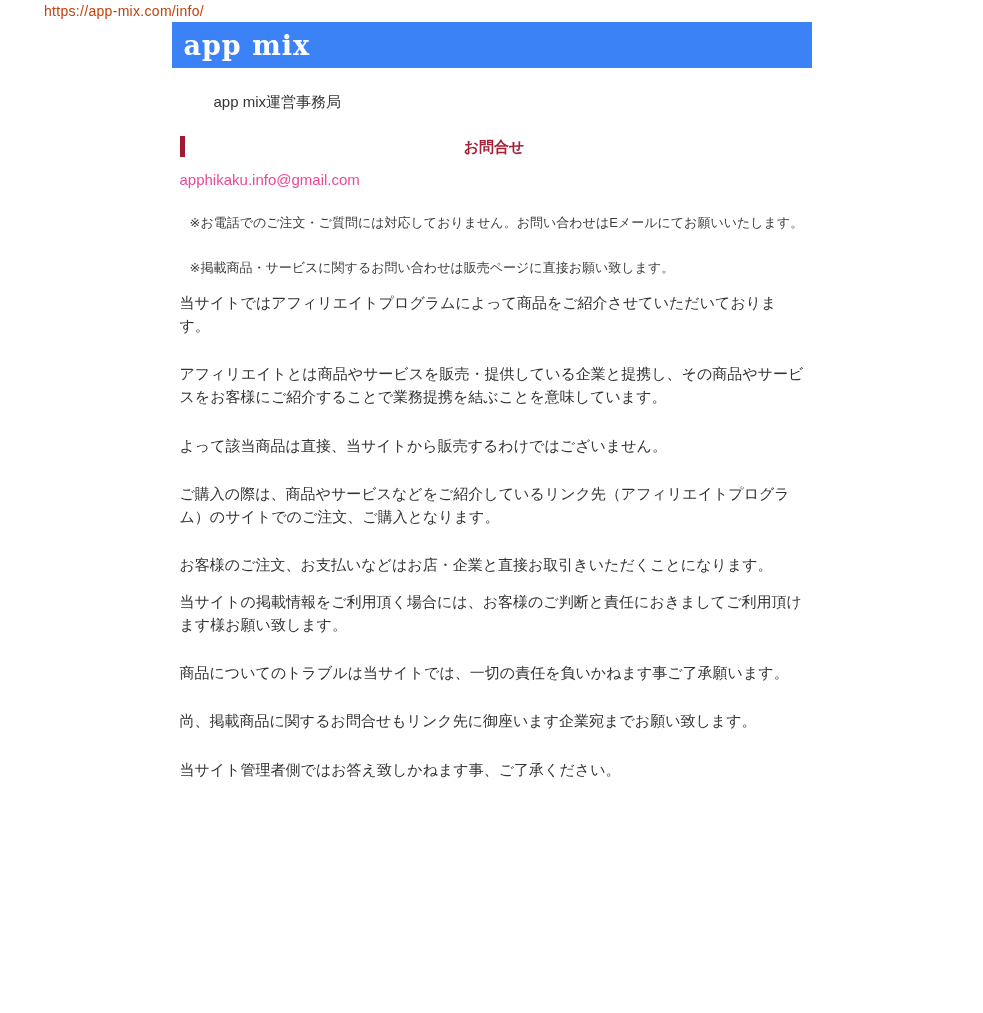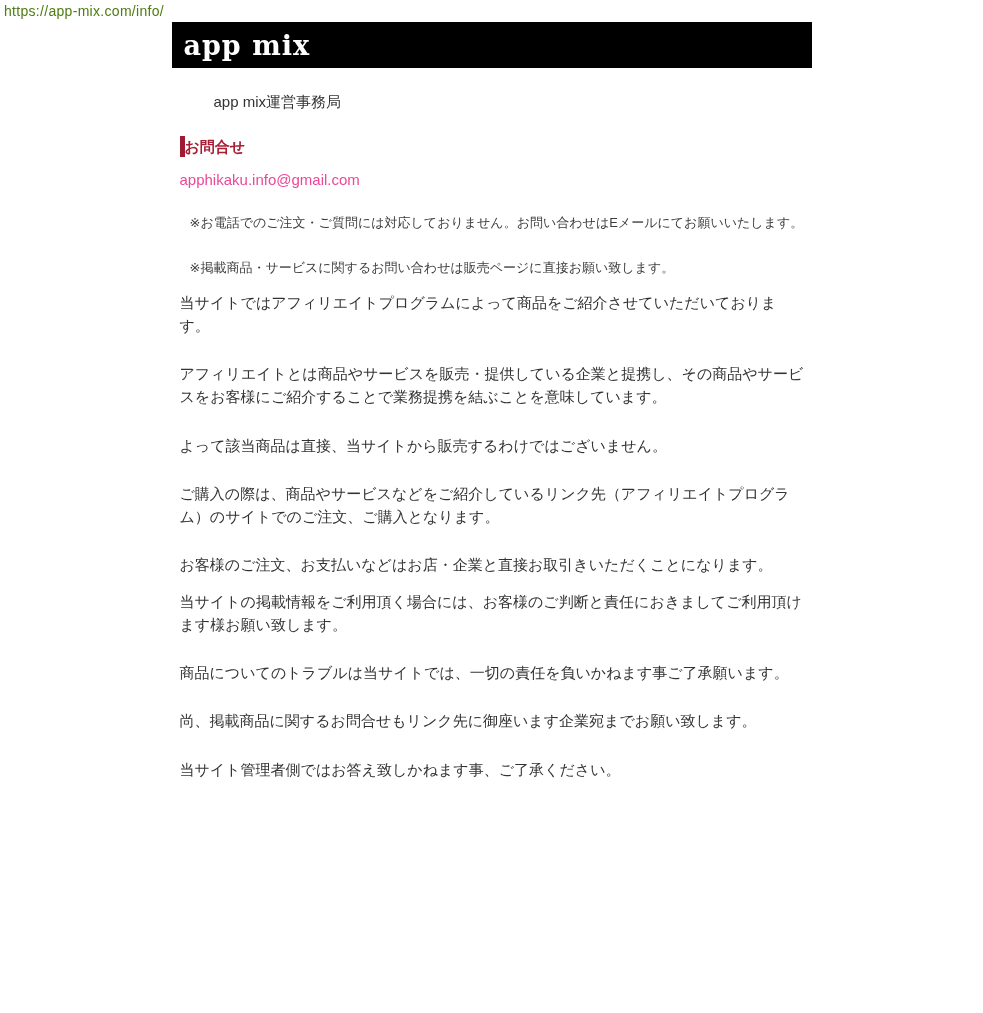--- a/index.html
+++ b/index.html
@@ -8,29 +8,30 @@
     width: 983px;
     min-height: 1013px;
     font-family: "Liberation Sans", "DejaVu Sans", sans-serif;
     color: #333333;
     position: relative;
   }
   .url-line {
     height: 22px;
     padding: 3px 0 0 4px;
     font-size: 14px;
-    color: #4d7c0f;
+    color: #c2410c;
     letter-spacing: 0.3px;
+    margin-left: 40px;
   }
   .container {
     width: 640px;
     margin: 0 auto;
   }
   .site-header {
-    background: #000000;
+    background: #3b82f6;
     height: 46px;
     display: flex;
     align-items: center;
     padding-left: 12px;
   }
   .site-title {
     color: #ffffff;
     font-family: "DejaVu Serif", "Liberation Serif", serif;
     font-weight: 700;
     font-size: 27px;
@@ -46,20 +47,21 @@
     color: #333333;
     margin-left: 34px;
   }
   .sec { margin-top: 0; }
   .sec-heading {
     border-left: 5px solid #9e1b33;
     color: #a81e35;
     font-size: 15px;
     font-weight: 700;
     line-height: 21px;
+    text-align: center;
   }
   .mt-24 { margin-top: 24px; }
   .mt-44 { margin-top: 45px; }
   .mt-42 { margin-top: 42px; }
   .email-line {
     margin-top: 14px;
     font-size: 15px;
     color: #ec4899;
   }
   .note {

